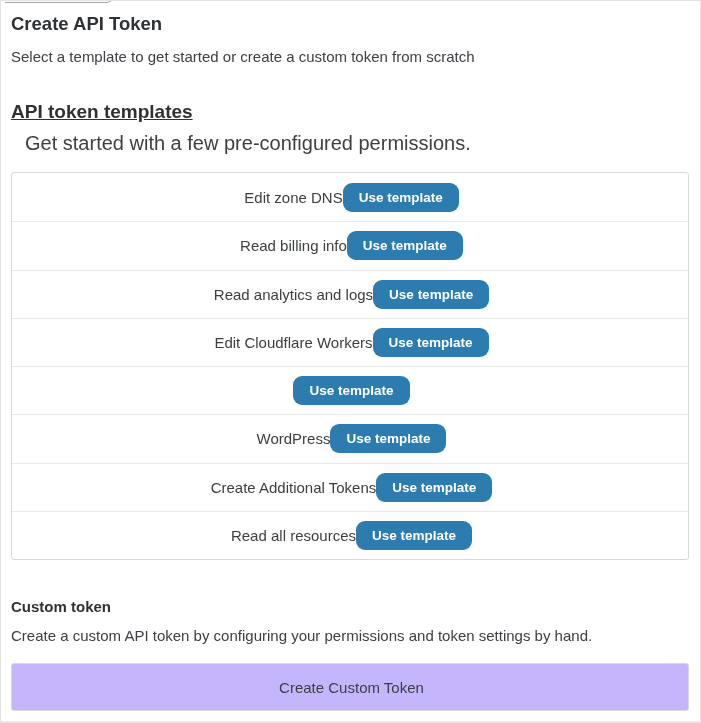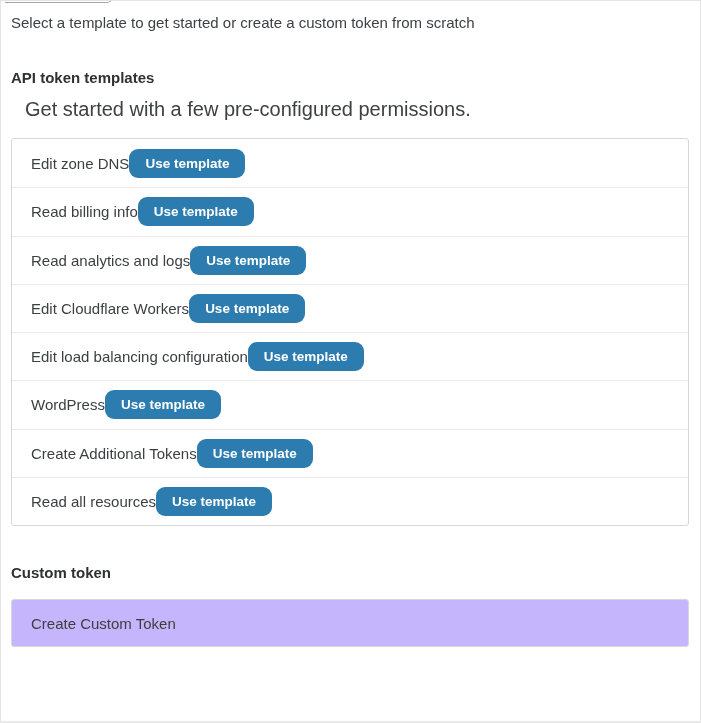--- a/index.html
+++ b/index.html
@@ -38,35 +38,35 @@
     margin:11px 0 0;
     font-size:18.5px;line-height:23px;
     font-weight:bold;color:var(--text-dark);
   }
   p.page-subtitle{
     margin:12px 0 0;
     font-size:15px;line-height:20px;color:var(--text-body);
   }
   h2.section-heading{
     margin:36px 0 12px;
-    font-size:15px;line-height:18px;
-    font-weight:bold;color:var(--text-dark);
+    font-size:19px;line-height:18px;
+    font-weight:bold;color:var(--text-dark);text-decoration:underline;
   }
   p.section-desc{
     margin:10px 14px 0;
     font-size:20px;line-height:20px;color:var(--text-body);
   }
   .list{
     margin:19px 0 0;
     border:1px solid var(--border-list);
     border-radius:3px;
     background:#fff;
   }
   .row{
-    display:flex;align-items:center;justify-content:flex-start;
+    display:flex;align-items:center;justify-content:center;
     height:48.25px;
     padding:0 16px 0 19px;
   }
   .row + .row{border-top:1px solid var(--border-row);}
   .row-label{
     font-size:15px;color:#3c3f41;
   }
   .btn{
     border:none;cursor:pointer;
     background:var(--primary);
@@ -97,20 +97,21 @@
   .bottom-strip{
     width:701px;height:2px;background:#e9e9e9;
   }
 </style>
 </head>
 <body>
 
 <div class="page">
   <div class="top-artifact"></div>
 
+  <h1 class="page-title">Create API Token</h1>
   <p class="page-subtitle">Select a template to get started or create a custom token from scratch</p>
 
   <h2 class="section-heading">API token templates</h2>
   <p class="section-desc">Get started with a few pre-configured permissions.</p>
 
   <div class="list">
     <div class="row">
       <span class="row-label">Edit zone DNS</span>
       <button class="btn">Use template</button>
     </div>
@@ -120,38 +121,38 @@
     </div>
     <div class="row">
       <span class="row-label">Read analytics and logs</span>
       <button class="btn">Use template</button>
     </div>
     <div class="row">
       <span class="row-label">Edit Cloudflare Workers</span>
       <button class="btn">Use template</button>
     </div>
     <div class="row">
-      <span class="row-label">Edit load balancing configuration</span>
       <button class="btn">Use template</button>
     </div>
     <div class="row">
       <span class="row-label">WordPress</span>
       <button class="btn">Use template</button>
     </div>
     <div class="row">
       <span class="row-label">Create Additional Tokens</span>
       <button class="btn">Use template</button>
     </div>
     <div class="row">
       <span class="row-label">Read all resources</span>
       <button class="btn">Use template</button>
     </div>
   </div>
 
   <h2 class="custom-heading">Custom token</h2>
+  <p class="custom-desc">Create a custom API token by configuring your permissions and token settings by hand.</p>
 
   <div class="custom-box">
     <div class="row">
       <span class="row-label">Create Custom Token</span>
     </div>
   </div>
 </div>
 
 <div class="bottom-strip"></div>
 

